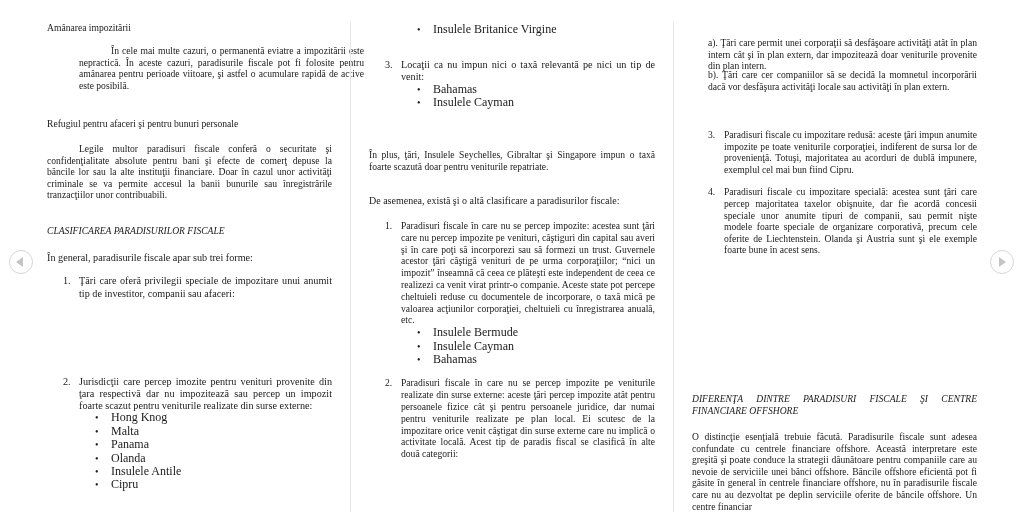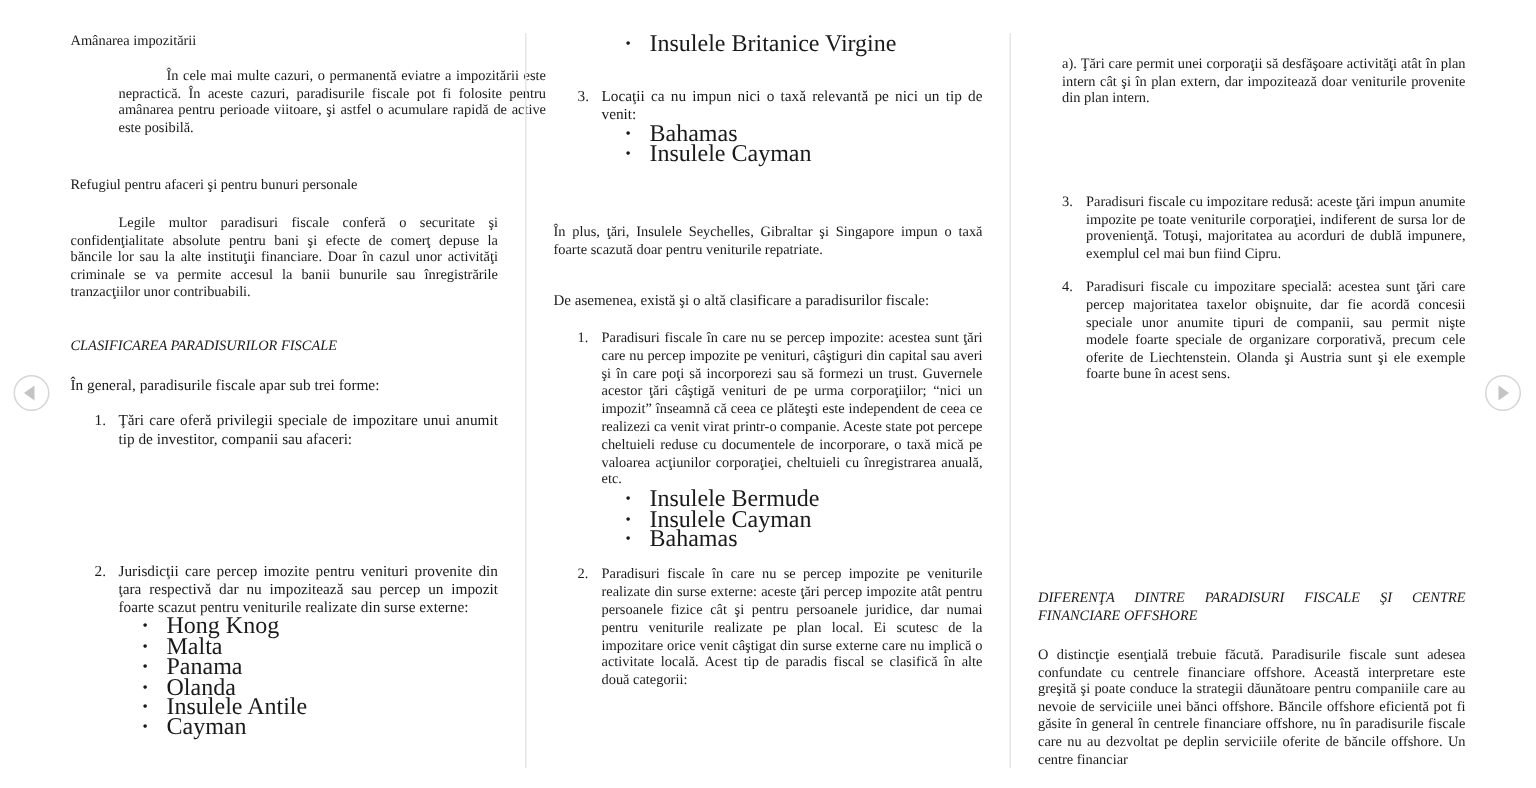--- a/index.html
+++ b/index.html
@@ -11,21 +11,21 @@
   .col { position: absolute; top: 0; height: 525px; font-size: 9.6px; line-height: 11.6px; }
   .divider { position: absolute; top: 22px; height: 490px; width: 1px; background: #e6e6e6; }
   p { margin: 0; }
   .just { text-align: justify; }
   .ital { font-style: italic; }
   .indent { text-indent: 32px; }
   .blk { position: absolute; }
   ol, ul { margin: 0; padding: 0; list-style: none; }
   .num-item { position: relative; padding-left: 32px; text-align: justify; }
   .num-item .num { position: absolute; left: 16px; top: 0; }
-  .bul { position: relative; padding-left: 64px; line-height: 13.4px; font-size: 16px; }
+  .bul { position: relative; padding-left: 64px; line-height: 13.4px; font-size: 12px; }
   .bul::before { content: "\2022"; position: absolute; left: 48px; top: 0; font-size: 10px; }
   .nav {
     position: absolute; top: 250px; width: 24px; height: 24px; border-radius: 50%;
     border: 1.5px solid #d6d6d6; background: #fff; box-sizing: border-box; cursor: pointer;
   }
   .nav .tri { position: absolute; top: 6px; width: 0; height: 0; border-top: 5px solid transparent; border-bottom: 5px solid transparent; }
   .nav-left .tri { left: 6px; border-right: 7px solid #c4c4c4; }
   .nav-right .tri { left: 8px; border-left: 7px solid #c4c4c4; }
 </style>
 </head>
@@ -50,21 +50,21 @@
     <div class="num-item">
       <span class="num">2.</span>
       <span>Jurisdicţii care percep imozite pentru venituri provenite din ţara respectivă dar nu impozitează sau percep un impozit foarte scazut pentru veniturile realizate din surse externe:</span>
     </div>
     <ul>
       <li class="bul">Hong Knog</li>
       <li class="bul">Malta</li>
       <li class="bul">Panama</li>
       <li class="bul">Olanda</li>
       <li class="bul">Insulele Antile</li>
-      <li class="bul">Cayman</li>
+      <li class="bul">Cipru</li>
     </ul>
   </div>
 </div>
 
 <div class="divider" style="left:350px;"></div>
 
 <div class="col" style="left:369px; width:286px;">
   <ul class="blk" style="top:23px; width:286px;">
     <li class="bul">Insulele Britanice Virgine</li>
   </ul>
@@ -97,20 +97,21 @@
       <span class="num">2.</span>
       <span>Paradisuri fiscale în care nu se percep impozite pe veniturile realizate din surse externe: aceste ţări percep impozite atât pentru persoanele fizice cât şi pentru persoanele juridice, dar numai pentru veniturile realizate pe plan local. Ei scutesc de la impozitare orice venit câştigat din surse externe care nu implică o activitate locală. Acest tip de paradis fiscal se clasifică în alte două categorii:</span>
     </div>
   </div>
 </div>
 
 <div class="divider" style="left:673px;"></div>
 
 <div class="col" style="left:708px; width:269px;">
   <p class="blk just" style="top:37px; width:269px;">a). Ţări care permit unei corporaţii să desfăşoare activităţi atât în plan intern cât şi în plan extern, dar impozitează doar veniturile provenite din plan intern.</p>
+  <p class="blk just" style="top:69px; width:269px;">b). Ţări care cer companiilor să se decidă la momnetul incorporării dacă vor desfăşura activităţi locale sau activităţi în plan extern.</p>
 
   <div class="blk" style="top:129px; width:285px; left:-16px; font-size:9.6px; line-height:11.6px;">
     <div class="num-item">
       <span class="num">3.</span>
       <span>Paradisuri fiscale cu impozitare redusă: aceste ţări impun anumite impozite pe toate veniturile corporaţiei, indiferent de sursa lor de provenienţă. Totuşi, majoritatea au acorduri de dublă impunere, exemplul cel mai bun fiind Cipru.</span>
     </div>
     <div class="num-item" style="margin-top:11px;">
       <span class="num">4.</span>
       <span>Paradisuri fiscale cu impozitare specială: acestea sunt ţări care percep majoritatea taxelor obişnuite, dar fie acordă concesii speciale unor anumite tipuri de companii, sau permit nişte modele foarte speciale de organizare corporativă, precum cele oferite de Liechtenstein. Olanda şi Austria sunt şi ele exemple foarte bune în acest sens.</span>
     </div>

